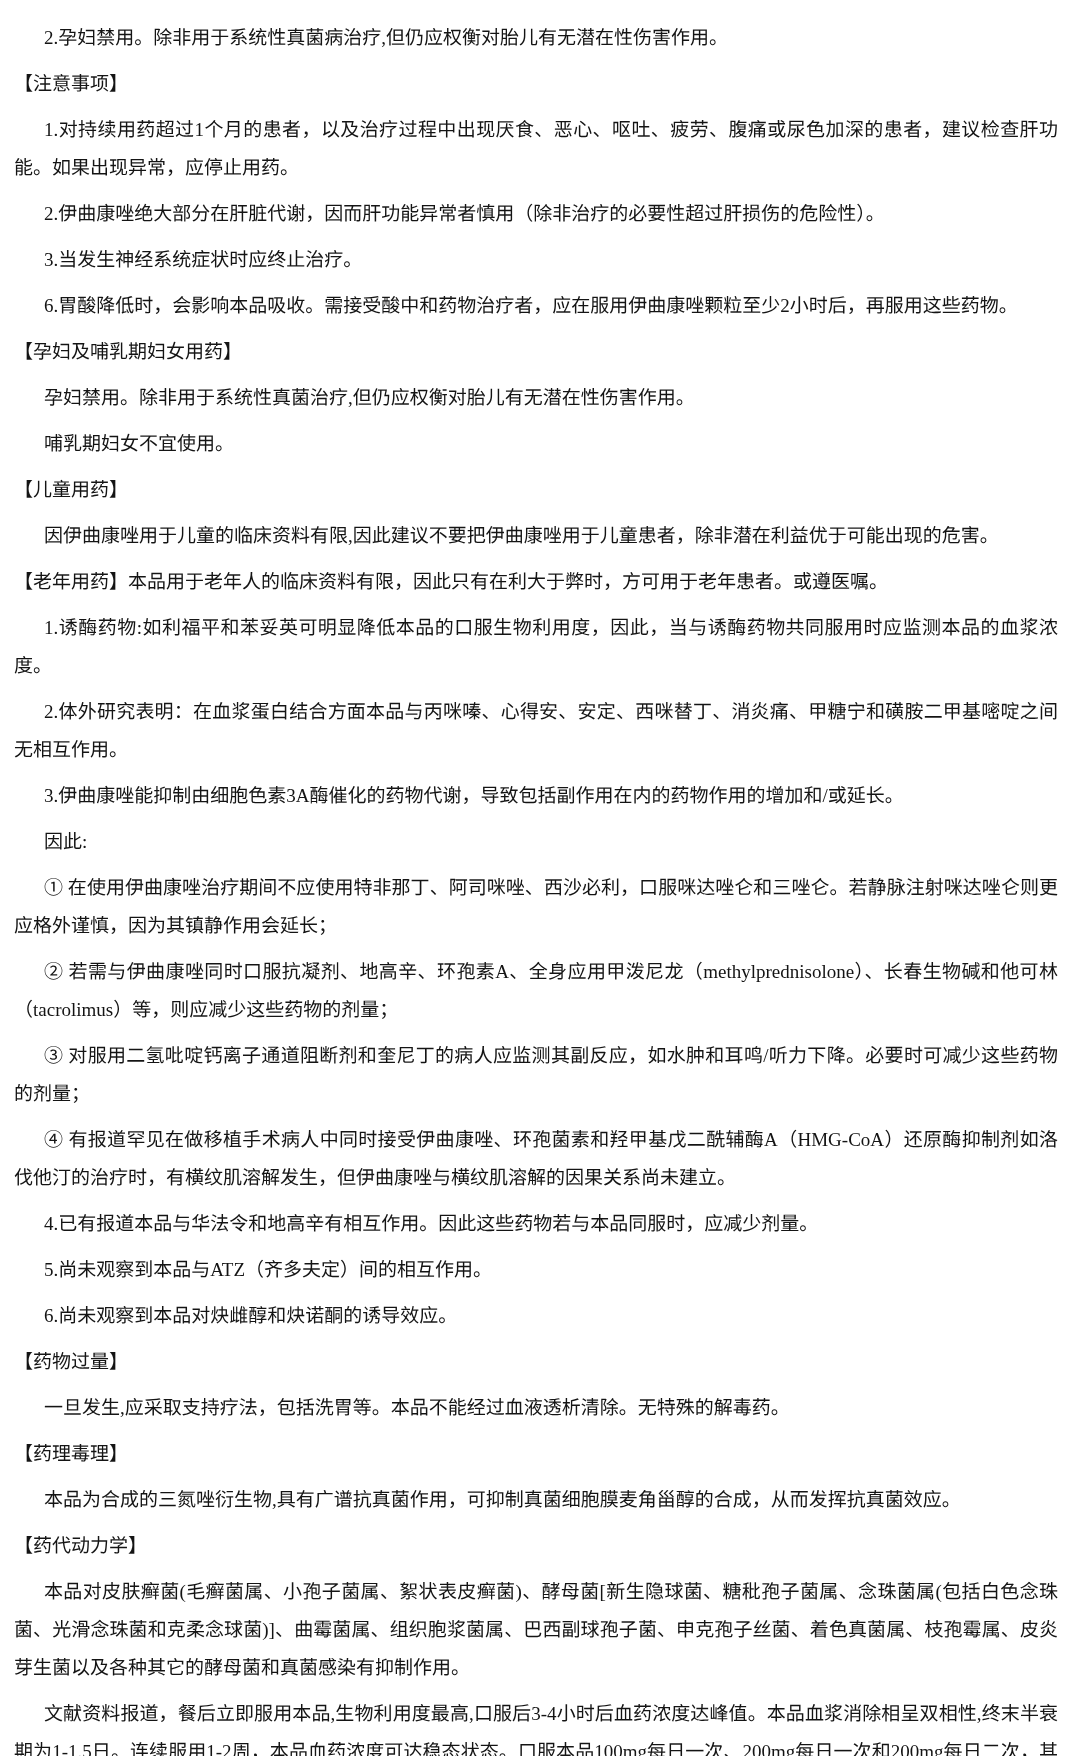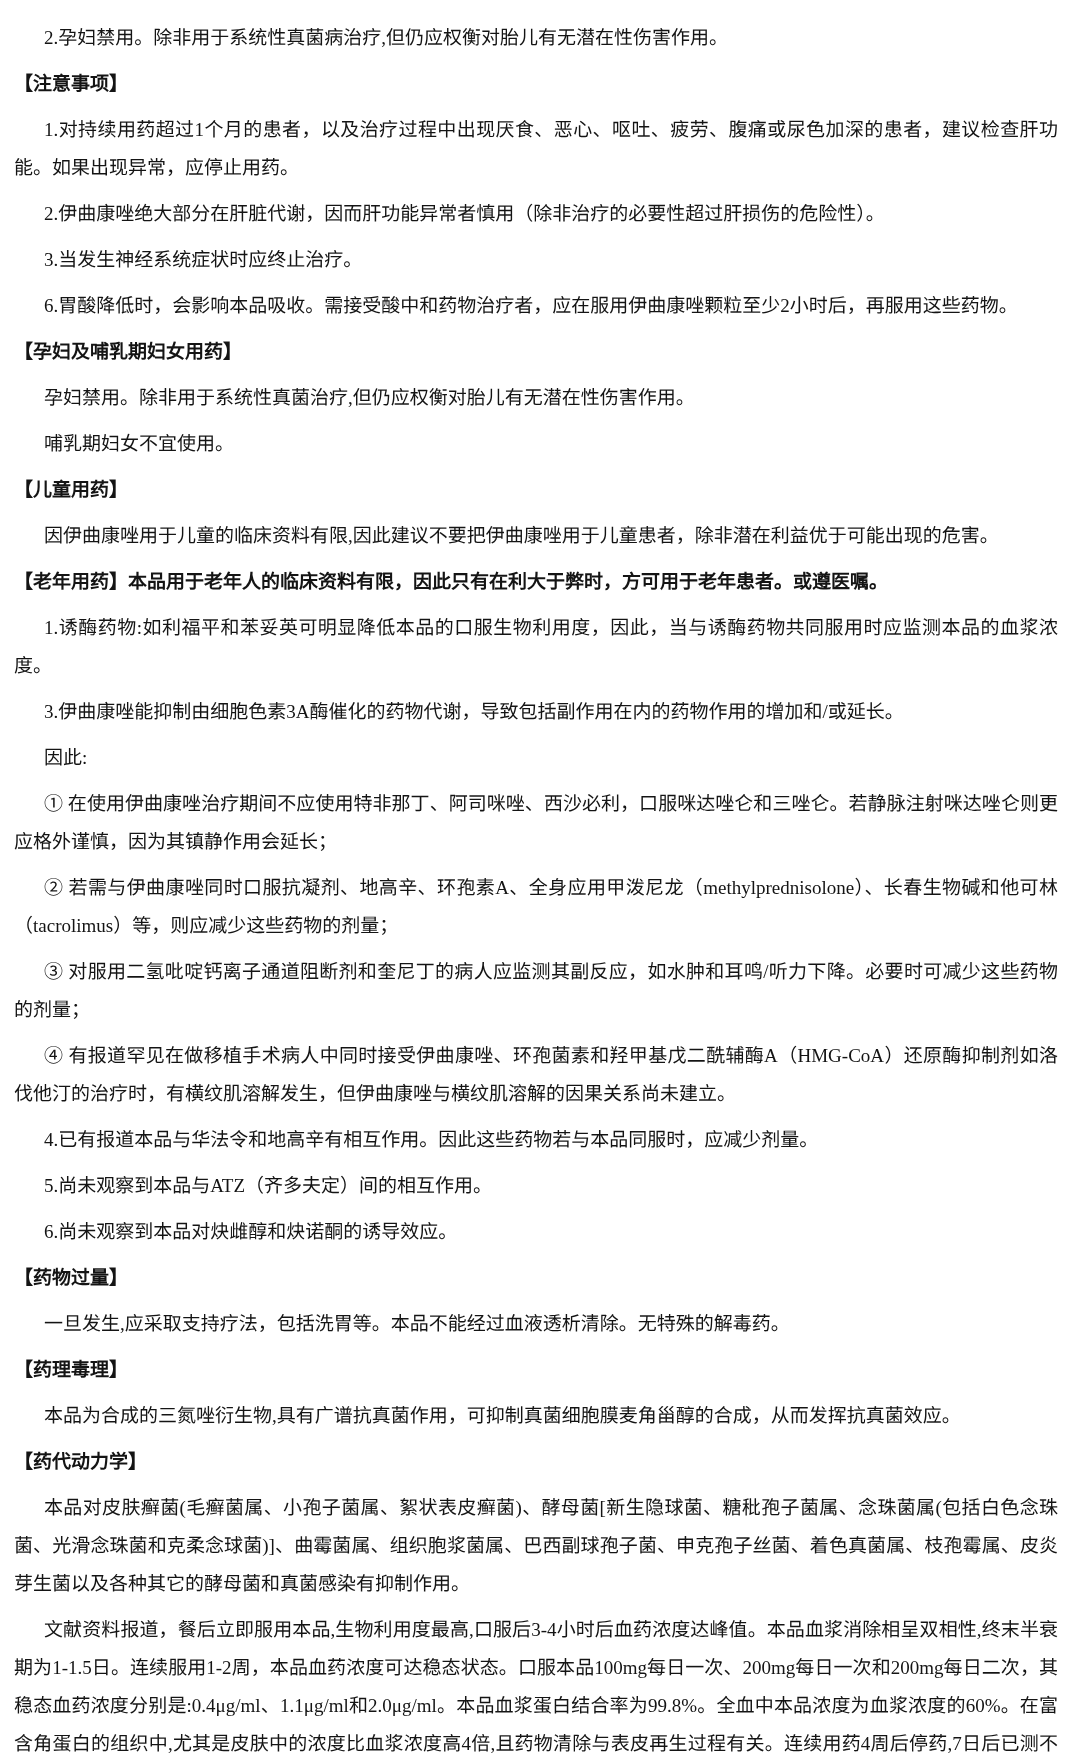--- a/index.html
+++ b/index.html
@@ -23,41 +23,41 @@
     text-align: justify;
     white-space: pre-wrap;
     word-break: break-all;
     overflow-wrap: anywhere;
   }
   .page p.indent {
     text-indent: 30px;
   }
   .page p.flush {
     text-indent: 0;
-    font-weight: bold;
   }
 </style>
 </head>
 <body>
 
 <div class="page">
   <div>
       <p class="line indent">2.孕妇禁用。除非用于系统性真菌病治疗,但仍应权衡对胎儿有无潜在性伤害作用。</p>
       <p class="line flush">【注意事项】</p>
       <p class="line indent">1.对持续用药超过1个月的患者，以及治疗过程中出现厌食、恶心、呕吐、疲劳、腹痛或尿色加深的患者，建议检查肝功能。如果出现异常，应停止用药。</p>
       <p class="line indent">2.伊曲康唑绝大部分在肝脏代谢，因而肝功能异常者慎用（除非治疗的必要性超过肝损伤的危险性）。</p>
       <p class="line indent">3.当发生神经系统症状时应终止治疗。</p>
       <p class="line indent">6.胃酸降低时，会影响本品吸收。需接受酸中和药物治疗者，应在服用伊曲康唑颗粒至少2小时后，再服用这些药物。</p>
       <p class="line flush">【孕妇及哺乳期妇女用药】</p>
       <p class="line indent">孕妇禁用。除非用于系统性真菌治疗,但仍应权衡对胎儿有无潜在性伤害作用。</p>
       <p class="line indent">哺乳期妇女不宜使用。</p>
       <p class="line flush">【儿童用药】</p>
       <p class="line indent">因伊曲康唑用于儿童的临床资料有限,因此建议不要把伊曲康唑用于儿童患者，除非潜在利益优于可能出现的危害。</p>
       <p class="line flush">【老年用药】本品用于老年人的临床资料有限，因此只有在利大于弊时，方可用于老年患者。或遵医嘱。</p>
       <p class="line indent">1.诱酶药物:如利福平和苯妥英可明显降低本品的口服生物利用度，因此，当与诱酶药物共同服用时应监测本品的血浆浓度。</p>
+      <p class="line indent">2.体外研究表明：在血浆蛋白结合方面本品与丙咪嗪、心得安、安定、西咪替丁、消炎痛、甲糖宁和磺胺二甲基嘧啶之间无相互作用。</p>
       <p class="line indent">3.伊曲康唑能抑制由细胞色素3A酶催化的药物代谢，导致包括副作用在内的药物作用的增加和/或延长。</p>
       <p class="line indent">因此:</p>
       <p class="line indent">① 在使用伊曲康唑治疗期间不应使用特非那丁、阿司咪唑、西沙必利，口服咪达唑仑和三唑仑。若静脉注射咪达唑仑则更应格外谨慎，因为其镇静作用会延长；</p>
       <p class="line indent">② 若需与伊曲康唑同时口服抗凝剂、地高辛、环孢素A、全身应用甲泼尼龙（methylprednisolone）、长春生物碱和他可林（tacrolimus）等，则应减少这些药物的剂量；</p>
       <p class="line indent">③ 对服用二氢吡啶钙离子通道阻断剂和奎尼丁的病人应监测其副反应，如水肿和耳鸣/听力下降。必要时可减少这些药物的剂量；</p>
       <p class="line indent">④ 有报道罕见在做移植手术病人中同时接受伊曲康唑、环孢菌素和羟甲基戊二酰辅酶A（HMG-CoA）还原酶抑制剂如洛伐他汀的治疗时，有横纹肌溶解发生，但伊曲康唑与横纹肌溶解的因果关系尚未建立。</p>
       <p class="line indent">4.已有报道本品与华法令和地高辛有相互作用。因此这些药物若与本品同服时，应减少剂量。</p>
       <p class="line indent">5.尚未观察到本品与ATZ（齐多夫定）间的相互作用。</p>
       <p class="line indent">6.尚未观察到本品对炔雌醇和炔诺酮的诱导效应。</p>
       <p class="line flush">【药物过量】</p>

